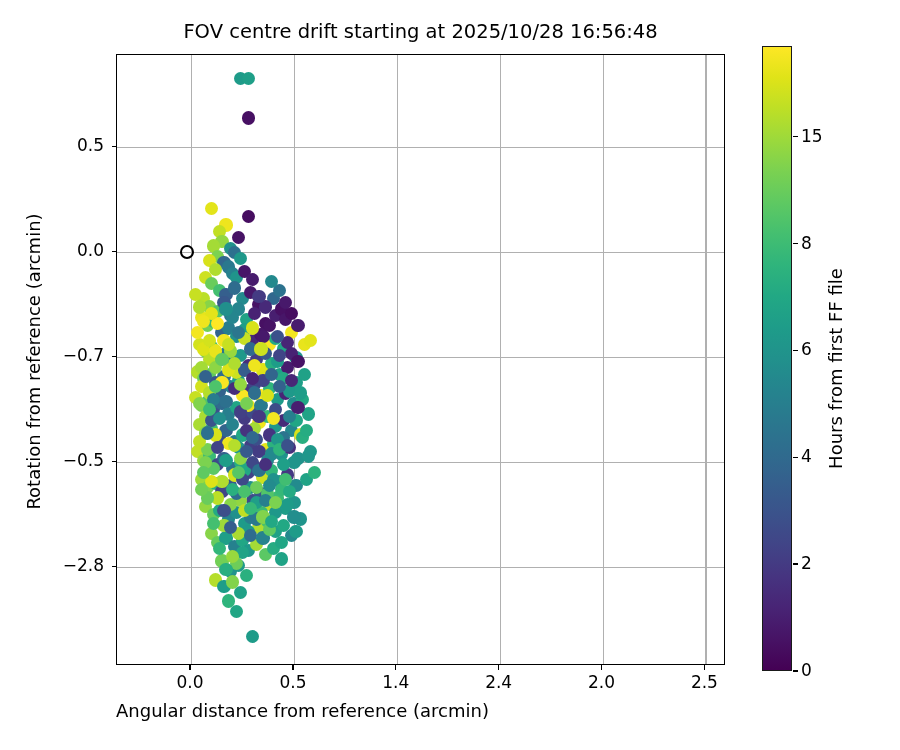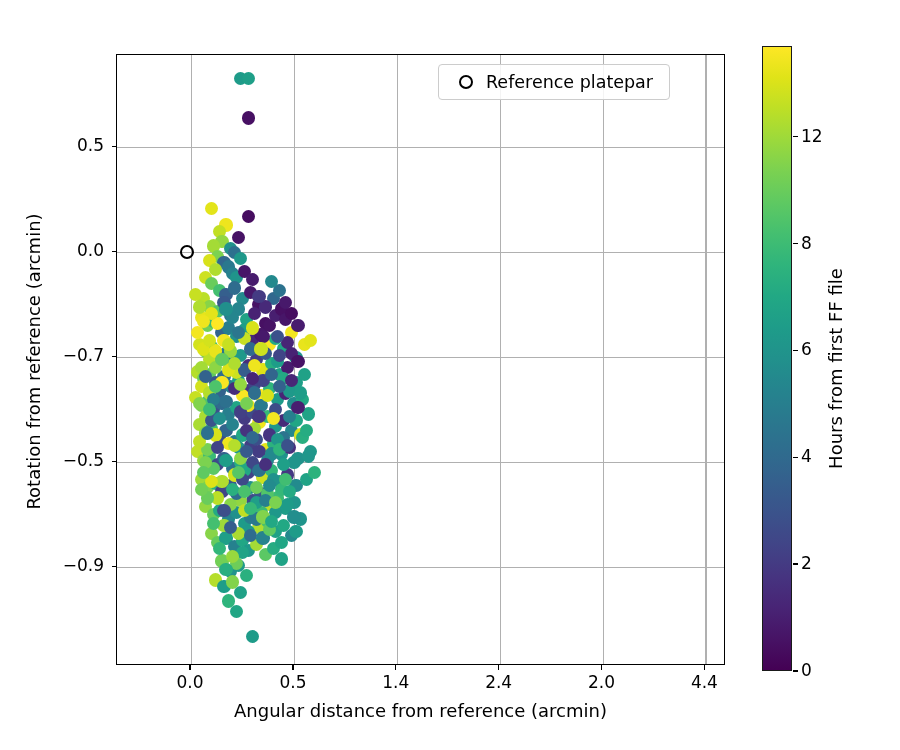--- a/index.html
+++ b/index.html
@@ -108,21 +108,21 @@
     font-size: 17px;
     margin-top: -11px;
   }
 
   
   #xlabel {
     position: absolute;
     left: 116px;
     top: 700px;
     width: 609px;
-    text-align: center;
+    text-align: left;
     font-size: 18px;
   }
   #ylabel {
     position: absolute;
     left: -272px;
     top: 351px;
     width: 611px;
     text-align: center;
     font-size: 18px;
     transform: rotate(-90deg);
@@ -197,20 +197,21 @@
     font-size: 18px;
     transform: rotate(-90deg);
     transform-origin: center center;
   }
 </style>
 </head>
 <body>
 
 <div id="figure">
 
+  <div id="chart-title">FOV centre drift starting at 2025/10/28 16:56:48</div>
 
   <div id="plot-area">
     <div id="gridlines">
         <div class="gridline-v" style="left: 74.0676px;"></div>
         <div class="gridline-v" style="left: 176.939px;"></div>
         <div class="gridline-v" style="left: 279.811px;"></div>
         <div class="gridline-v" style="left: 382.682px;"></div>
         <div class="gridline-v" style="left: 485.554px;"></div>
         <div class="gridline-v" style="left: 588.426px;"></div>
         <div class="gridline-h" style="top: 92.3849px;"></div>
@@ -576,55 +577,51 @@
       <div class="tick-x-label" style="left: 190.068px;">0.0</div>
       <div class="tick-x" style="left: 292.939px;"></div>
       <div class="tick-x-label" style="left: 292.939px;">0.5</div>
       <div class="tick-x" style="left: 395.811px;"></div>
       <div class="tick-x-label" style="left: 395.811px;">1.4</div>
       <div class="tick-x" style="left: 498.682px;"></div>
       <div class="tick-x-label" style="left: 498.682px;">2.4</div>
       <div class="tick-x" style="left: 601.554px;"></div>
       <div class="tick-x-label" style="left: 601.554px;">2.0</div>
       <div class="tick-x" style="left: 704.426px;"></div>
-      <div class="tick-x-label" style="left: 704.426px;">4.4</div>
+      <div class="tick-x-label" style="left: 704.426px;">2.5</div>
     </div>
   <div id="y-ticks">
       <div class="tick-y" style="top: 146.385px;"></div>
       <div class="tick-y-label" style="top: 146.385px;">0.5</div>
       <div class="tick-y" style="top: 251.368px;"></div>
       <div class="tick-y-label" style="top: 251.368px;">0.0</div>
       <div class="tick-y" style="top: 356.351px;"></div>
       <div class="tick-y-label" style="top: 356.351px;">−0.7</div>
       <div class="tick-y" style="top: 461.333px;"></div>
       <div class="tick-y-label" style="top: 461.333px;">−0.5</div>
       <div class="tick-y" style="top: 566.316px;"></div>
-      <div class="tick-y-label" style="top: 566.316px;">−0.9</div>
+      <div class="tick-y-label" style="top: 566.316px;">−2.8</div>
     </div>
 
   <div id="xlabel">Angular distance from reference (arcmin)</div>
   <div id="ylabel">Rotation from reference (arcmin)</div>
 
-  <div id="legend">
-    <div id="legend-marker"></div>
-    <div id="legend-label">Reference platepar</div>
-  </div>
 
   <div id="colorbar">
     <div id="colorbar-gradient" style="background: linear-gradient(to top, rgb(68, 1, 84), rgb(71, 19, 101), rgb(72, 36, 117), rgb(70, 52, 128), rgb(65, 68, 135), rgb(59, 82, 139), rgb(53, 95, 141), rgb(47, 108, 142), rgb(42, 120, 142), rgb(37, 132, 142), rgb(33, 145, 140), rgb(30, 156, 137), rgb(34, 168, 132), rgb(47, 180, 124), rgb(68, 191, 112), rgb(94, 201, 98), rgb(122, 209, 81), rgb(155, 217, 60), rgb(189, 223, 38), rgb(223, 227, 24), rgb(253, 231, 37));"></div>
   </div>
   <div id="cb-ticks">
       <div class="cb-tick" style="top: 671px;"></div>
       <div class="cb-tick-label" style="top: 671px;">0</div>
       <div class="cb-tick" style="top: 564.162px;"></div>
       <div class="cb-tick-label" style="top: 564.162px;">2</div>
       <div class="cb-tick" style="top: 457.325px;"></div>
       <div class="cb-tick-label" style="top: 457.325px;">4</div>
       <div class="cb-tick" style="top: 350.487px;"></div>
       <div class="cb-tick-label" style="top: 350.487px;">6</div>
       <div class="cb-tick" style="top: 243.65px;"></div>
       <div class="cb-tick-label" style="top: 243.65px;">8</div>
       <div class="cb-tick" style="top: 136.812px;"></div>
-      <div class="cb-tick-label" style="top: 136.812px;">12</div>
+      <div class="cb-tick-label" style="top: 136.812px;">15</div>
     </div>
   <div id="cblabel">Hours from first FF file</div>
 
 </div>
 
 </body></html>

